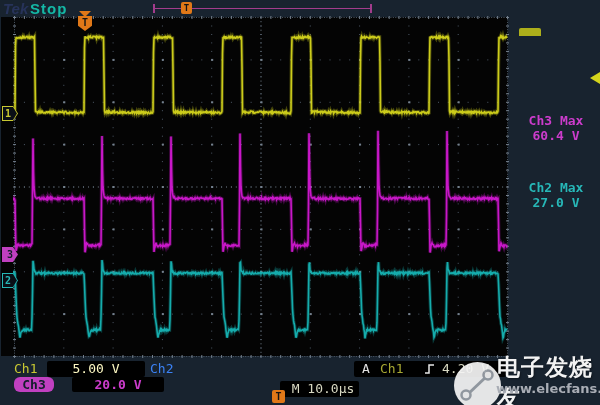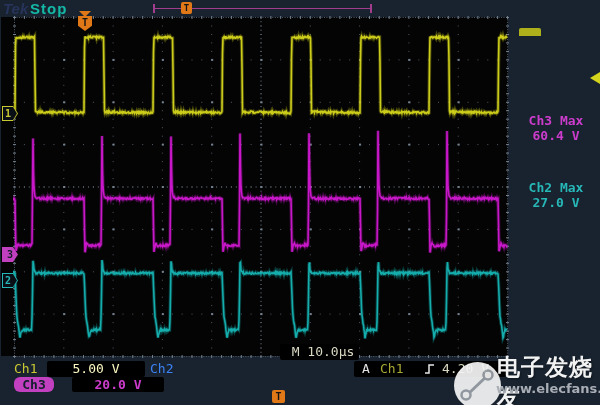--- a/index.html
+++ b/index.html
@@ -39,21 +39,21 @@
   .meas{width:92px;text-align:center;font-size:13px;font-weight:bold;line-height:15px;z-index:3;}
   .meas-ch3{left:510px;top:113px;color:#cc3ccc;}
   .meas-ch2{left:510px;top:180px;color:#27b7b7;}
   
   .srow{height:16px;font-size:13px;font-weight:normal;line-height:16px;z-index:3;}
   .sbox{position:absolute;background:#000;border-radius:2px;height:16px;text-align:center;}
   .lab-ch1{left:14px;top:361px;color:#c8c832;}
   .box-ch1{left:47px;top:361px;width:98px;color:#fef9c3;}
   .lab-ch2{left:150px;top:361px;color:#3b82f6;}
   .box-ch2{left:183px;top:361px;width:94px;color:#27b7b7;}
-  .box-m{left:280px;top:344px;width:72px;color:#d8d8c2;padding-left:7px;}
+  .box-m{left:280px;top:381px;width:72px;color:#d8d8c2;padding-left:7px;}
   .box-trig{left:354px;top:361px;width:152px;color:#e8e8e8;text-align:left;}
   .trig-a{position:absolute;left:8px;color:#e0e0e0;}
   .trig-src{position:absolute;left:26px;color:#a8a832;}
   .slope-icon{position:absolute;left:70px;top:2px;}
   .trig-lvl{position:absolute;left:88px;color:#d8d8c2;}
   .tag-ch3{left:14px;top:377px;width:40px;height:15px;background:#c040c0;color:#141e2c;
            font-size:13px;font-weight:bold;text-align:center;line-height:15px;border-radius:6px;z-index:3;}
   .box-ch3{left:72px;top:377px;width:92px;height:15px;line-height:15px;color:#cc3ccc;font-size:13px;font-weight:bold;}
   .tpos-icon{left:272px;top:390px;width:13px;height:13px;background:#e07818;border-radius:2px;
              color:#141414;font-size:10px;font-weight:bold;text-align:center;line-height:13px;z-index:3;}

